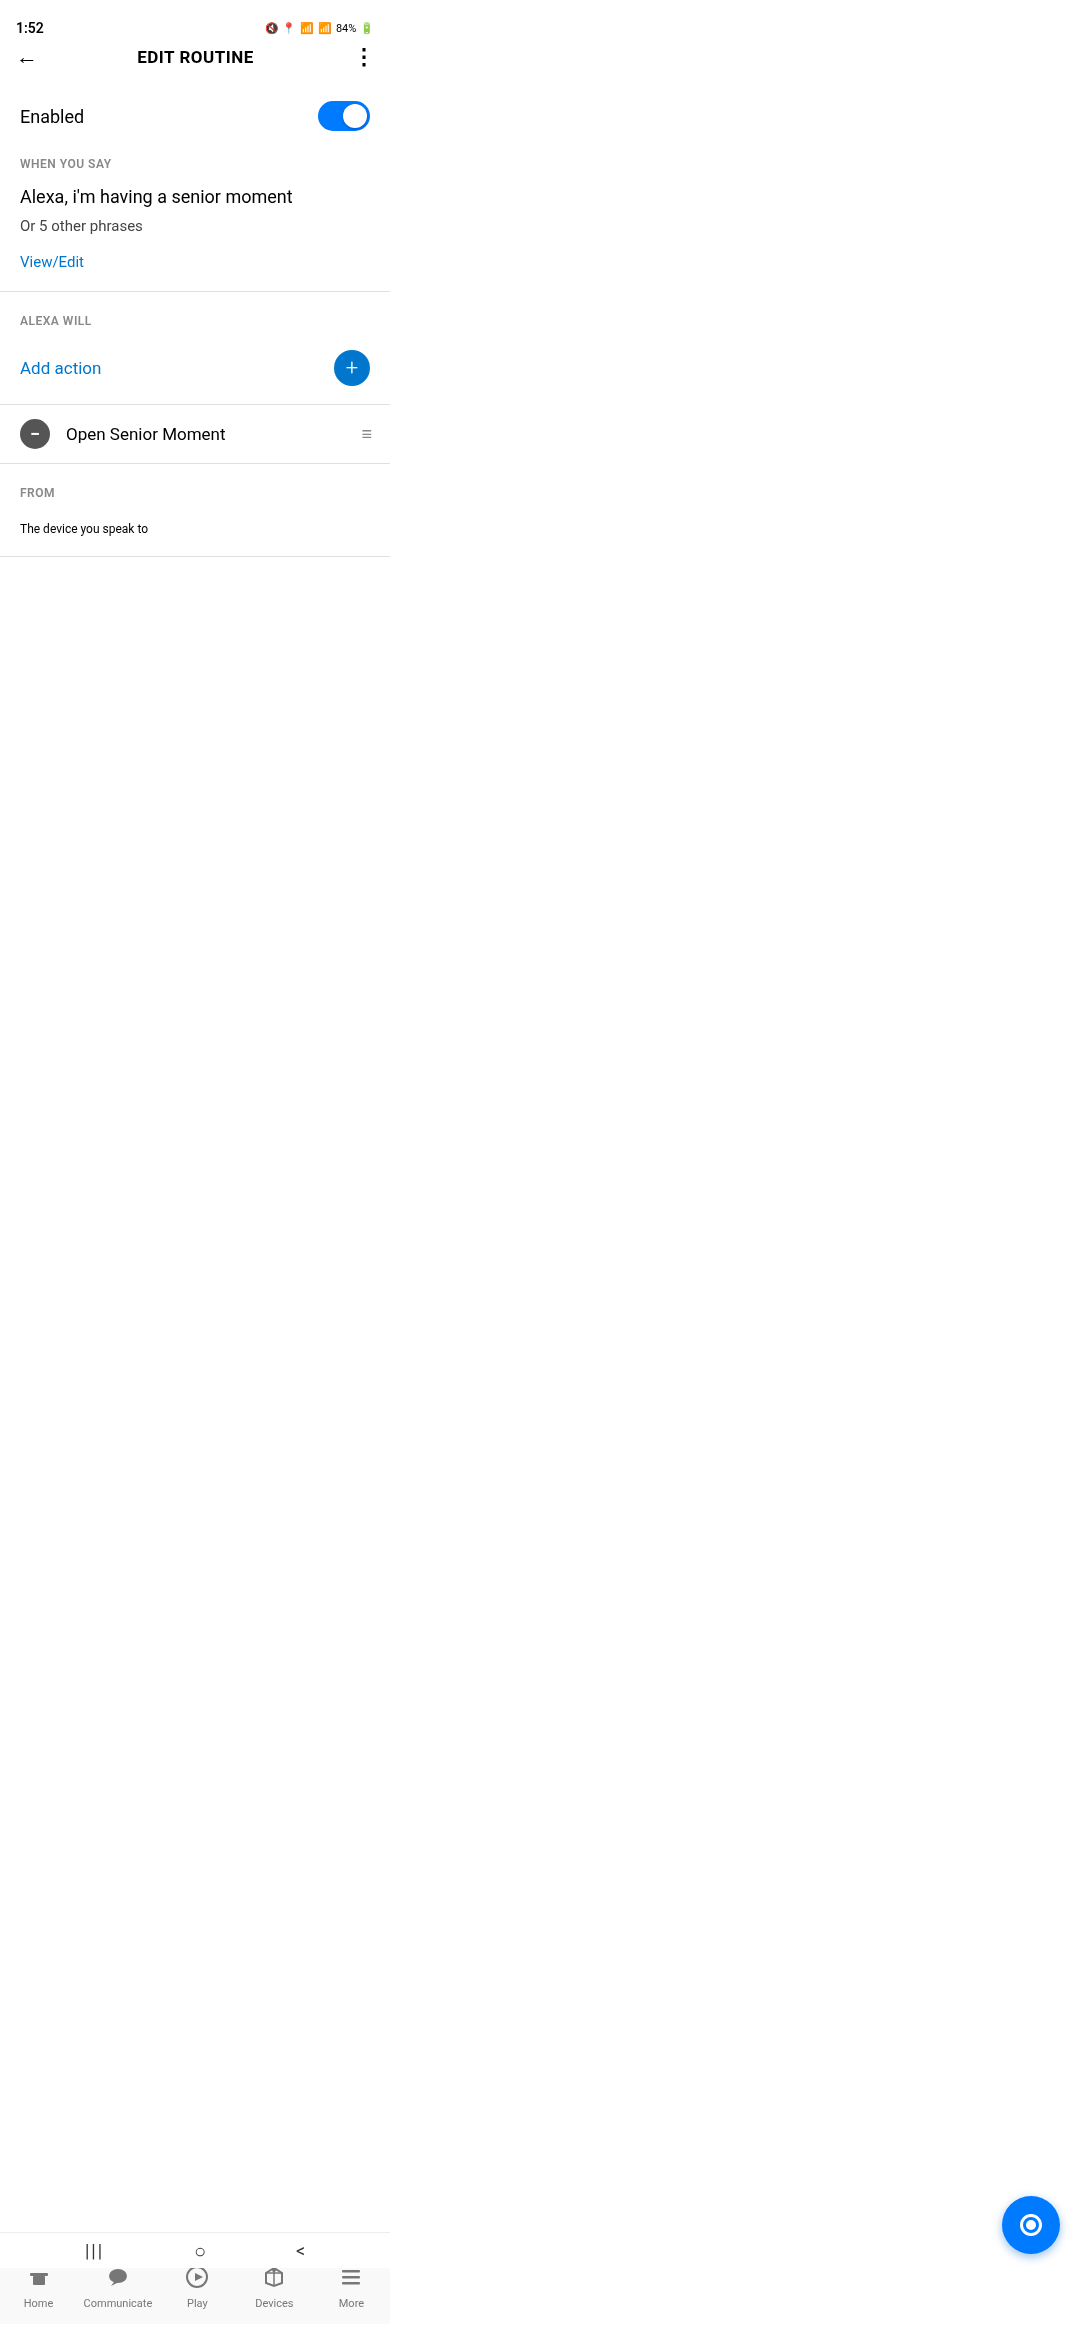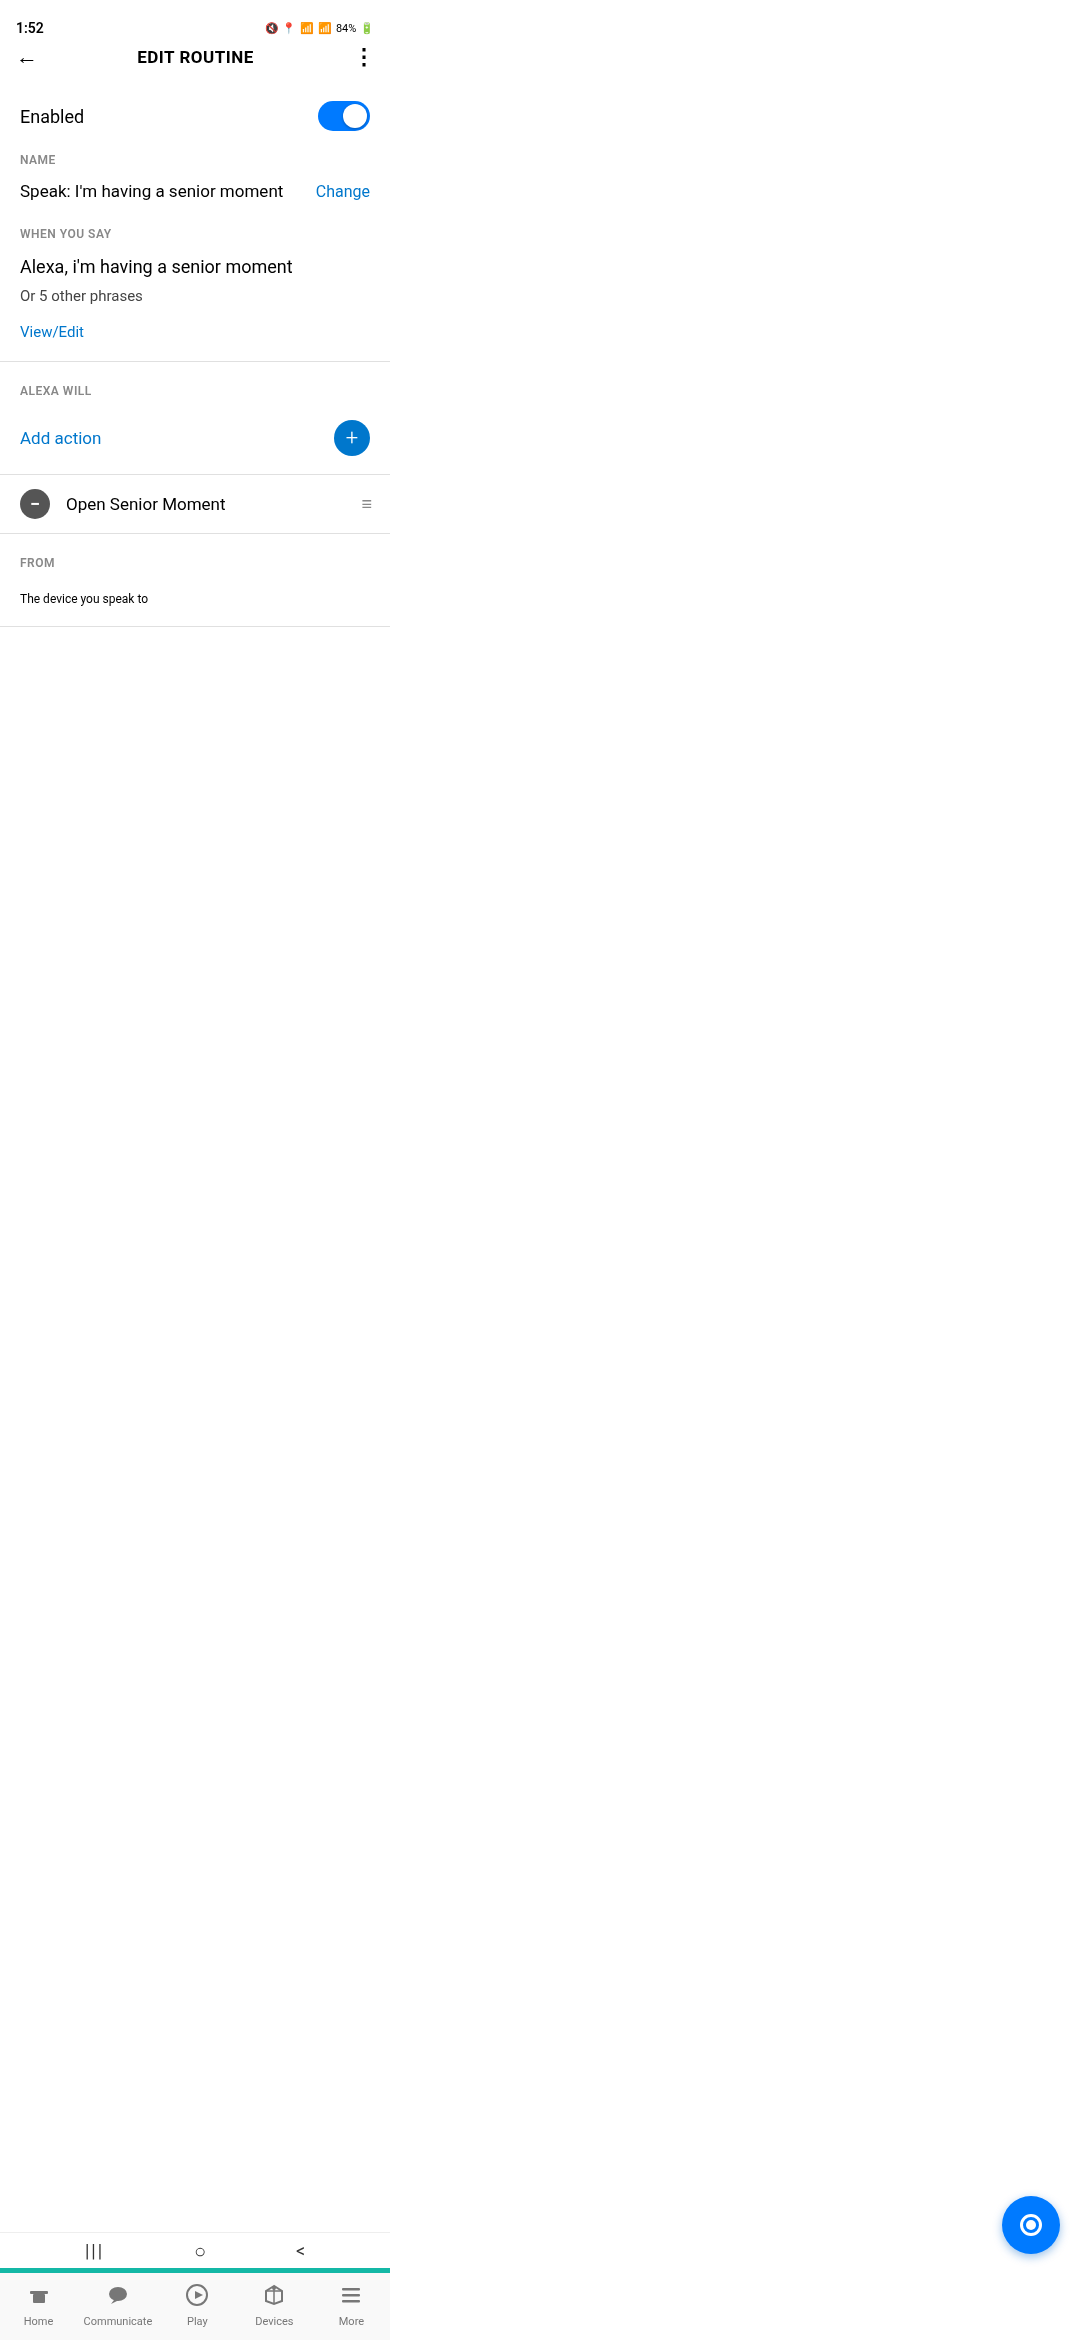--- a/index.html
+++ b/index.html
@@ -264,26 +264,26 @@
       transform: translate(-50%, -50%);
       width: 10px;
       height: 10px;
       background: #fff;
       border-radius: 50%;
     }
 
     
     .bottom-nav {
       position: fixed;
-      bottom: 0;
+      bottom: 16px;
       left: 0;
       right: 0;
       width: 390px;
       background: #f9f9f9;
-      border-top: 5px solid #14b8a6;
+      border-top: 1px solid #14b8a6;
       display: flex;
       align-items: center;
       justify-content: space-around;
       padding: 10px 0 12px;
       height: 72px;
     }
     .nav-item {
       display: flex;
       flex-direction: column;
       align-items: center;
@@ -341,27 +341,20 @@
   <span class="more-btn">⋮</span>
 </div>
 
 <div class="content">
 
   <div class="enabled-row">
     <span class="enabled-label">Enabled</span>
     <div class="toggle"></div>
   </div>
 
-  <div>
-    <div class="section-label">NAME</div>
-    <div class="name-row">
-      <span class="name-text">Speak: I'm having a senior moment</span>
-      <span class="change-link">Change</span>
-    </div>
-  </div>
 
   <div class="when-say-section">
     <div class="section-label">WHEN YOU SAY</div>
     <div class="trigger-phrase">Alexa, i'm having a senior moment</div>
     <div class="other-phrases">Or 5 other phrases</div>
     <div class="view-edit-link">View/Edit</div>
   </div>
 
   <div class="divider"></div>
 

